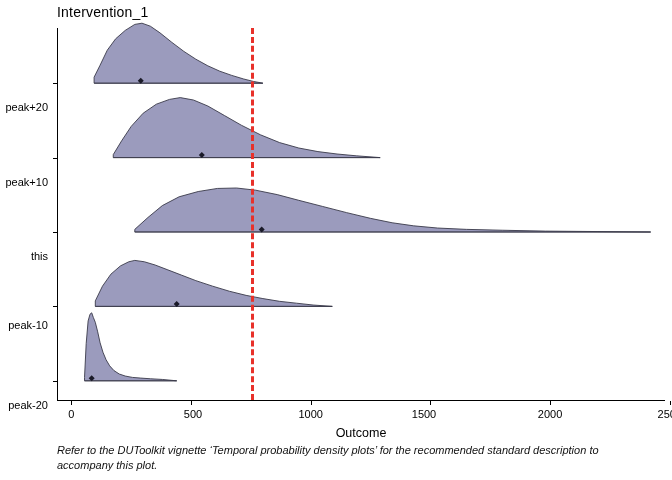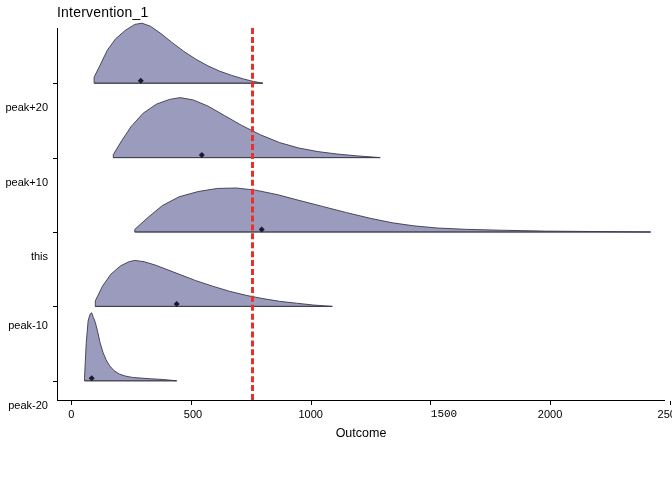--- a/index.html
+++ b/index.html
@@ -145,21 +145,21 @@
       </svg>
 
     <div id="xticks">
         <div class="tick-x" style="left: 14.3622px;"></div>
         <div class="xlabel-tick" style="left: 14.3622px;">0</div>
         <div class="tick-x" style="left: 134.047px;"></div>
         <div class="xlabel-tick" style="left: 136px;">500</div>
         <div class="tick-x" style="left: 253.732px;"></div>
         <div class="xlabel-tick" style="left: 253.732px;">1000</div>
         <div class="tick-x" style="left: 373.417px;"></div>
-        <div class="xlabel-tick" style="left: 387px; font-family: Liberation Mono, monospace;">1500</div>
+        <div class="xlabel-tick" style="left: 367px;">1500</div>
         <div class="tick-x" style="left: 493.102px;"></div>
         <div class="xlabel-tick" style="left: 493.102px; text-align: center;">2000</div>
         <div class="tick-x" style="left: 612.787px;"></div>
         <div class="xlabel-tick" style="left: 612.787px;">2500</div>
       </div>
     <div id="yticks">
         <div class="tick-y" style="top: 352.8px;"></div>
         <div class="ylabel-tick" style="top: 352.8px; text-align: center;">peak-20</div>
         <div class="tick-y" style="top: 278.4px;"></div>
         <div class="ylabel-tick" style="top: 273px;">peak-10</div>
@@ -168,14 +168,18 @@
         <div class="tick-y" style="top: 129.6px;"></div>
         <div class="ylabel-tick" style="top: 129.6px;">peak+10</div>
         <div class="tick-y" style="top: 55.2px;"></div>
         <div class="ylabel-tick" style="top: 55.2px;">peak+20</div>
       </div>
 
     <div class="xaxis-title">Outcome</div>
   <div class="refline" style="left: 193.89px; border-left-color: rgb(232, 49, 42);"></div>
     </div>
 
+  <div class="caption">
+    <span>Refer to the DUToolkit vignette ‘Temporal probability density plots’ for the recommended standard description</span>
+    <span>to accompany this plot.</span>
+  </div>
 
 </div>
 
 </body></html>

